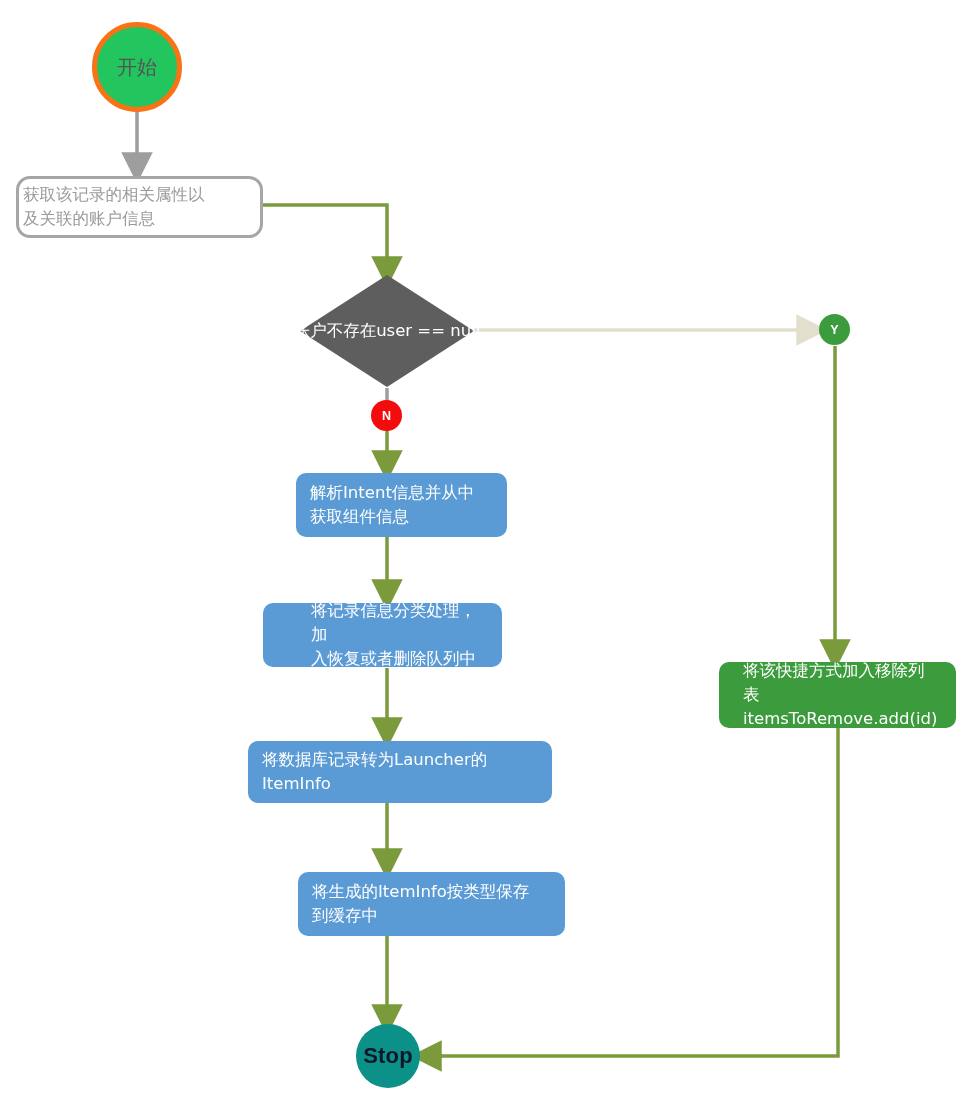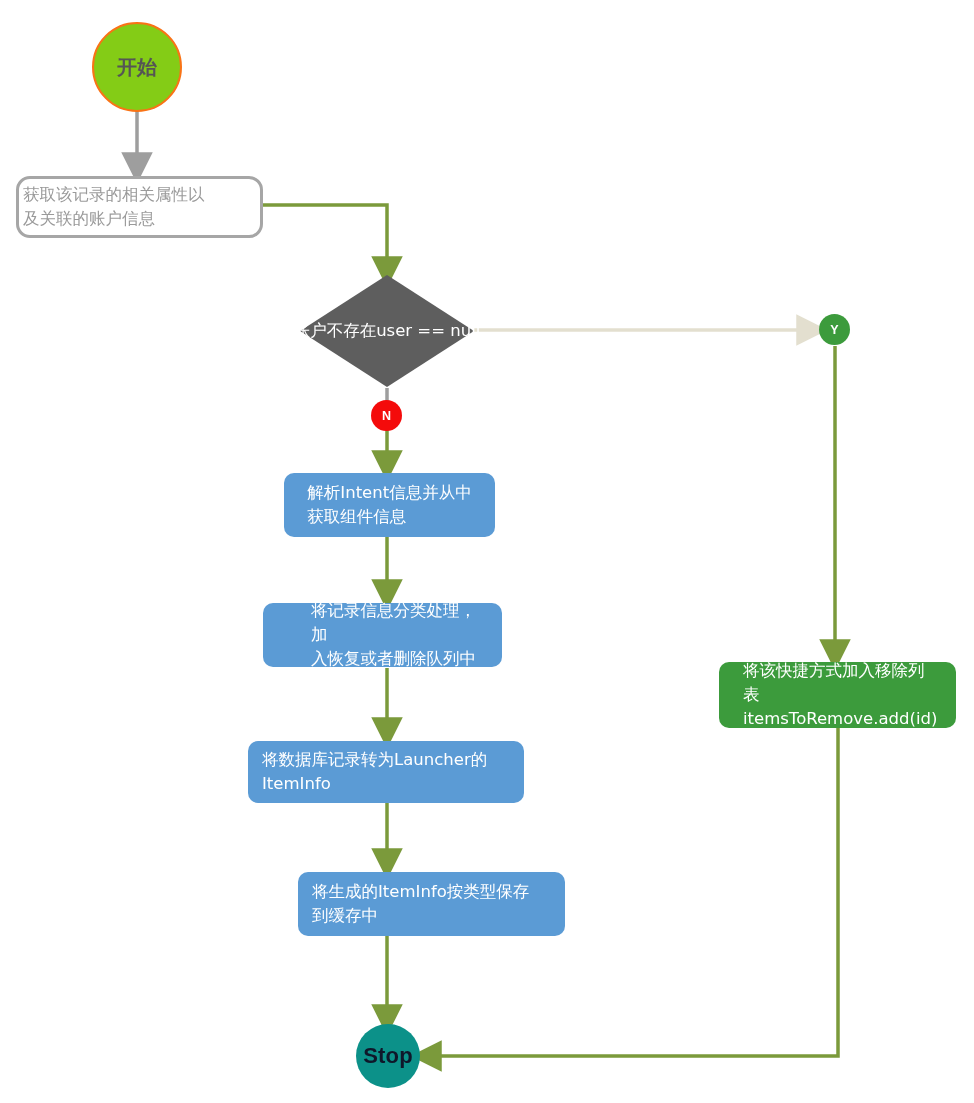--- a/index.html
+++ b/index.html
@@ -27,24 +27,23 @@
     position: absolute;
     box-sizing: border-box;
     display: flex;
     align-items: center;
     justify-content: flex-start;
   }
 
   
   .start-node {
     border-radius: 50%;
-    border: 2px solid #f97316;
-    background: #84cc16;
-    justify-content: center;
-    font-weight: bold;
+    border: 5px solid #f97316;
+    background: #22c55e;
+    justify-content: center;
   }
   .start-label {
     font-size: 20px;
     color: #555555;
     font-family: "DejaVu Sans", "Liberation Sans", sans-serif;
     line-height: 1.2;
   }
 
   
   .stop-node {
@@ -226,35 +225,35 @@
   </div>
 
   <div class="badge badge-no" style="left:371px; top:400px; width:31px; height:31px;">
     <span>N</span>
   </div>
 
   <div class="badge badge-yes" style="left:819px; top:314px; width:31px; height:31px;">
     <span>Y</span>
   </div>
 
-  <div class="node box-blue" style="left:284px; top:473px; width:211px; height:64px;justify-content:center;">
+  <div class="node box-blue" style="left:296px; top:473px; width:211px; height:64px;">
     <div class="box-label">
       <span>解析Intent信息并从中</span><br>
       <span>获取组件信息</span>
     </div>
   </div>
 
   <div class="node box-blue" style="left:263px; top:603px; width:239px; height:64px;padding-left:48px;">
     <div class="box-label">
       <span>将记录信息分类处理，加</span><br>
       <span>入恢复或者删除队列中</span>
     </div>
   </div>
 
-  <div class="node box-blue" style="left:248px; top:741px; width:276px; height:62px;">
+  <div class="node box-blue" style="left:248px; top:741px; width:304px; height:62px;">
     <div class="box-label">
       <span>将数据库记录转为Launcher的</span><br>
       <span>ItemInfo</span>
     </div>
   </div>
 
   <div class="node box-blue" style="left:266px; top:872px; width:267px; height:64px;margin-left:32px;">
     <div class="box-label">
       <span>将生成的ItemInfo按类型保存</span><br>
       <span>到缓存中</span>

